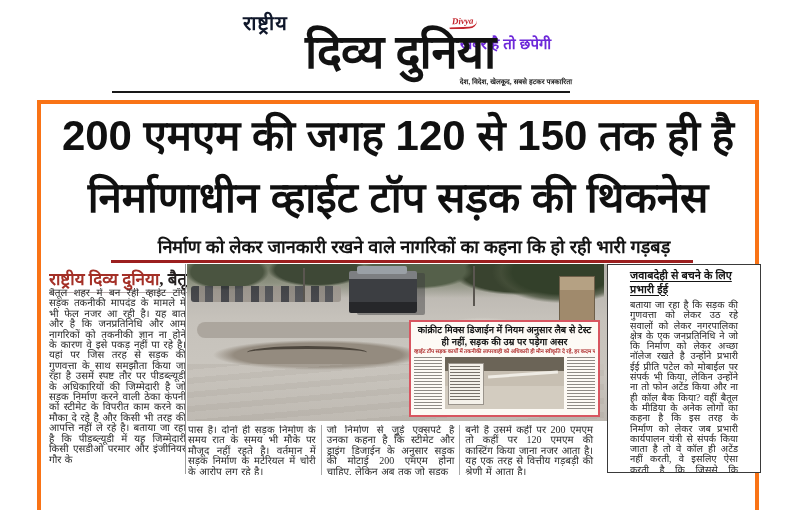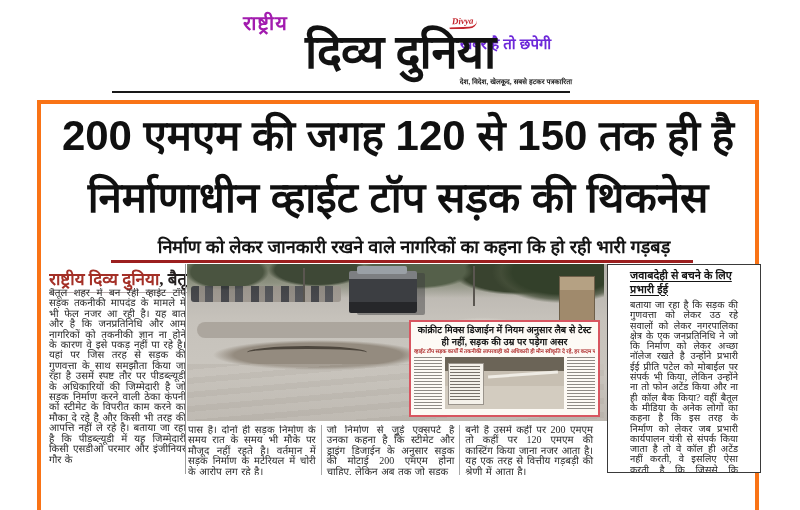--- a/index.html
+++ b/index.html
@@ -5,21 +5,21 @@
   html,body{margin:0;padding:0;}
   body{
     width:800px;height:510px;position:relative;background:#ffffff;
     font-family:"Liberation Serif","DejaVu Serif",serif;
     color:#1a1a1a;overflow:hidden;
   }
   .abs{position:absolute;}
 
   
   .kicker{left:243px;top:9px;font-family:"Liberation Sans","DejaVu Sans",sans-serif;
-    font-weight:900;font-size:20px;color:#a21caf;letter-spacing:1px;}
+    font-weight:900;font-size:20px;color:#0f172a;letter-spacing:1px;}
   .logo{left:449px;top:16px;font-style:italic;color:#c4262e;font-size:9px;
     font-weight:700;border-bottom:2px solid #c4262e;border-radius:0 0 8px 2px;
     padding:0 3px 1px 3px;transform:rotate(-2deg);}
   .slogan{left:460px;top:33px;font-family:"Liberation Sans","DejaVu Sans",sans-serif;
     font-weight:900;font-size:15px;color:#6d28d9;}
   .paper-title{left:150px;top:24px;width:500px;text-align:center;white-space:nowrap;
     font-family:"Liberation Sans","DejaVu Sans",sans-serif;font-weight:900;
     font-size:47px;line-height:56px;color:#121212;letter-spacing:-1px;}
   .tagline{left:410px;top:77px;width:162px;text-align:right;
     font-family:"Liberation Sans","DejaVu Sans",sans-serif;

